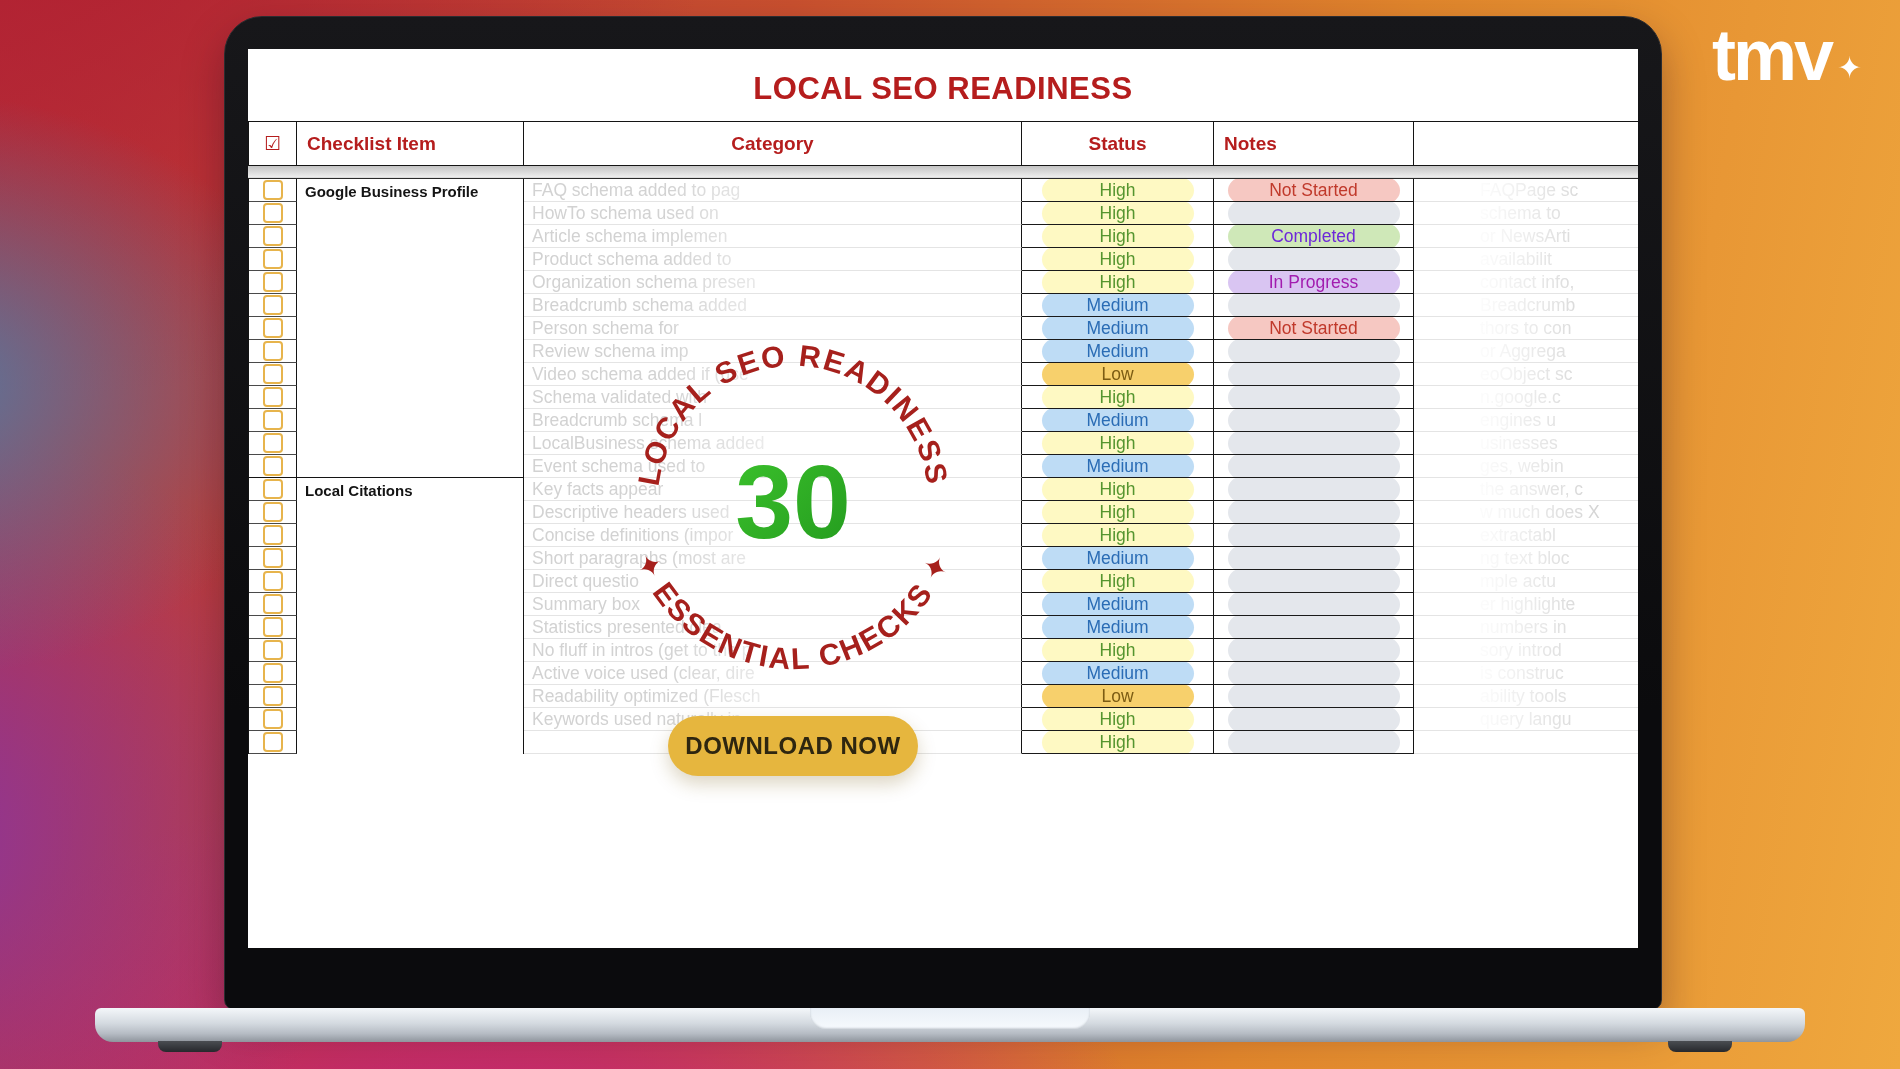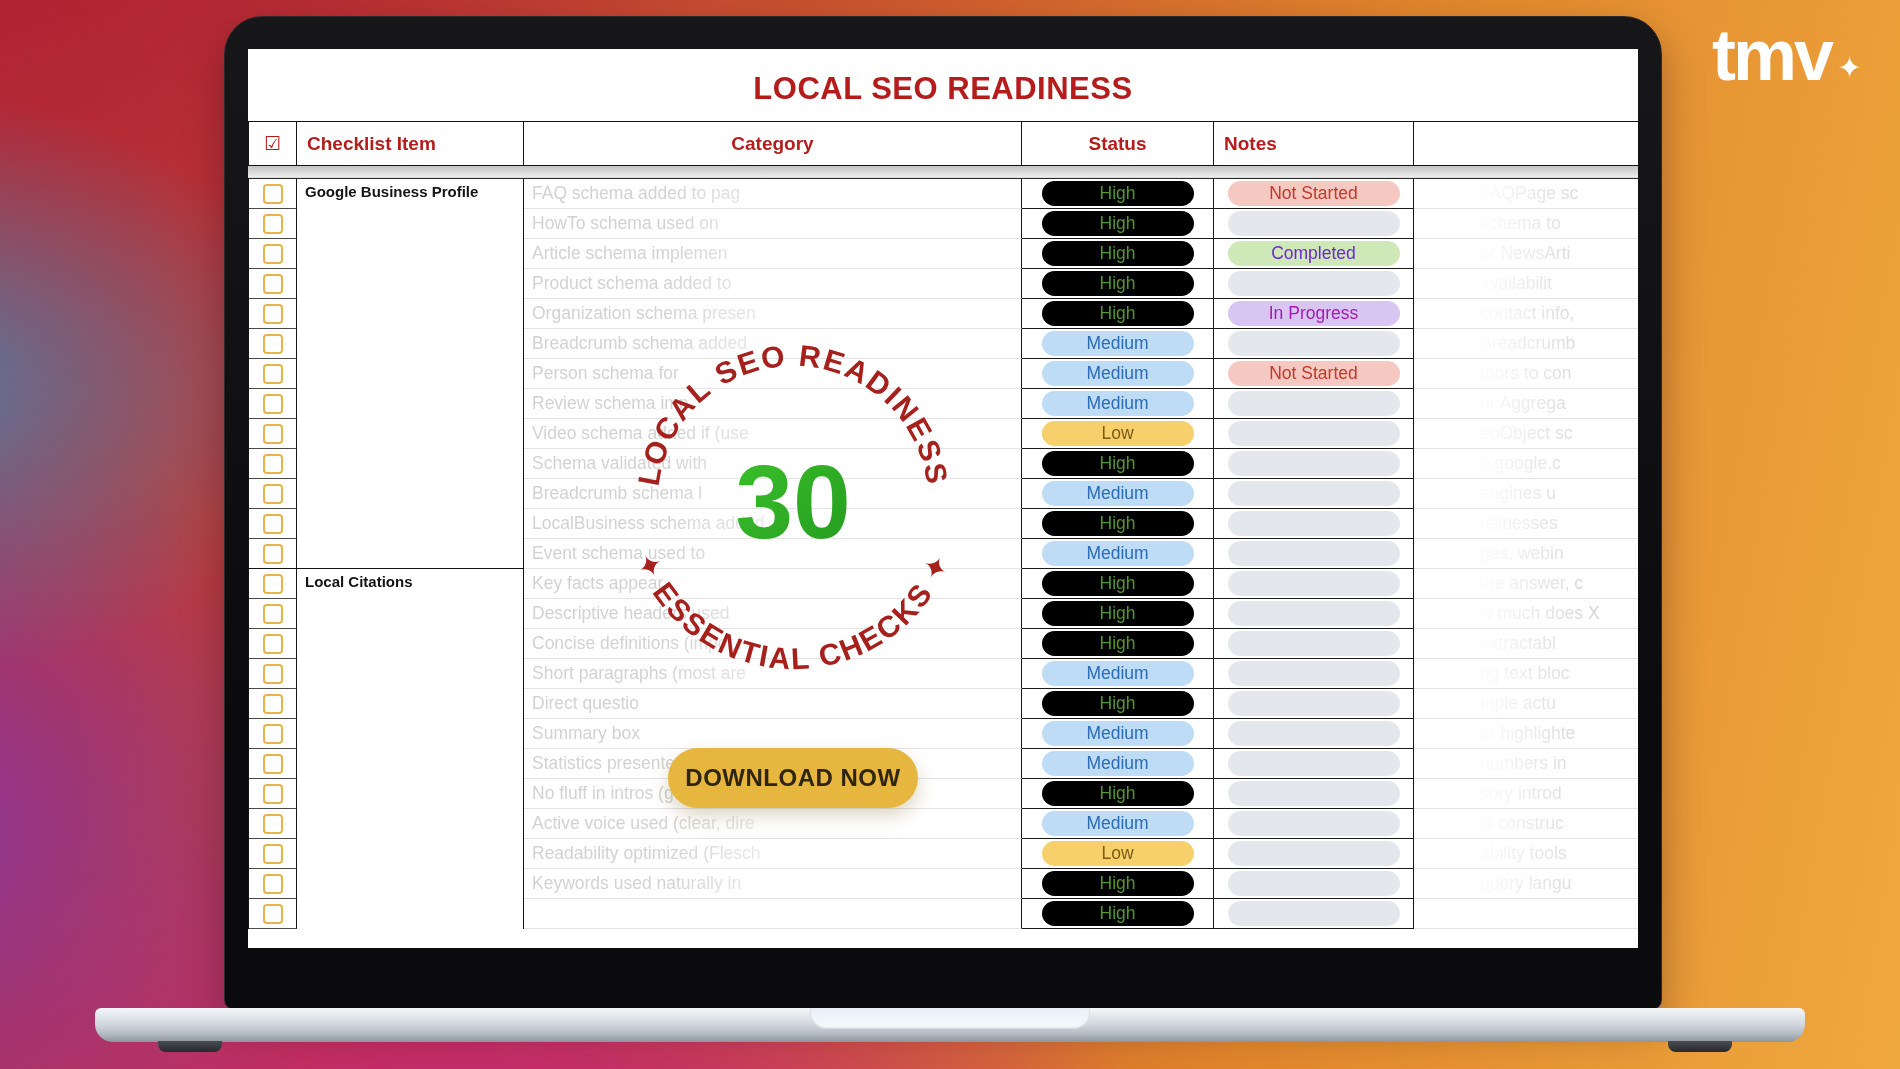--- a/index.html
+++ b/index.html
@@ -43,21 +43,21 @@
     border-left:1.6px solid #141414;width:1485px;}
   .thead .hcell{display:flex;align-items:center;color:#b51d1d;font-weight:bold;
     font-size:19px;border-right:1.6px solid #141414;height:100%;box-sizing:border-box;}
   .hcell.center{justify-content:center;}
   .hcell.pad{padding-left:10px;}
   .hcheck{font-size:15px;color:#8d1d1d;}
   .freeze-band{width:1485px;height:11px;background:linear-gradient(180deg,#c3c3c3,#ededed);
     border-bottom:1px solid #dcdcdc;}
 
   .tbody{width:1485px;border-left:1.6px solid #141414;border-top:1px solid #2a2a2a;}
-  .row{height:30px;}
+  .row{height:23px;}
   .cell{box-sizing:border-box;height:100%;position:relative;overflow:hidden;}
   .cell.check{border-right:1.4px solid #141414;border-bottom:1px solid #4a4a4a;
     display:flex;align-items:center;justify-content:center;}
   .cb{width:16px;height:16px;border:2.6px solid #e7b44c;border-radius:4px;background:#fff;}
   .cell.cat{border-right:1.6px solid #141414;padding:4px 0 0 8px;
     font-size:15px;font-weight:bold;color:#141414;}
   .row.cat-end .cat,.row.cat-end .check{border-bottom:1.4px solid #141414;}
   .cell.item{border-right:1.6px solid #141414;border-bottom:1px solid #e4e4e4;
     font-size:17.5px;color:#d2d2d2;display:flex;align-items:center;padding-left:8px;
     white-space:nowrap;}
@@ -67,40 +67,40 @@
     display:flex;align-items:center;justify-content:center;}
   .cell.notes{border-bottom:1px solid #e4e4e4;font-size:17.5px;color:#cfcfcf;
     display:flex;align-items:center;padding-left:66px;white-space:nowrap;}
   .cell.notes::after{content:"";position:absolute;inset:0;
     background:linear-gradient(90deg,#fff 0%,rgba(255,255,255,.92) 22%,rgba(255,255,255,0) 62%);}
 
   .pill{height:25px;line-height:25px;border-radius:13px;text-align:center;
     font-size:17.5px;}
   .pill.priority{width:152px;}
   .pill.status{width:172px;}
-  .p-high{background:#000000;color:#55952f;}
+  .p-high{background:#fef9c3;color:#55952f;}
   .p-medium{background:#bedcf5;color:#2a6cb5;}
   .p-low{background:#f7d06c;color:#7c5c13;}
   .s-not-started{background:#f6c8c2;color:#c0392b;}
   .s-completed{background:#cfe8b8;color:#6d28d9;}
   .s-in-progress{background:#d9c5f2;color:#a21caf;}
   .s-empty{background:#e4e7ec;}
 
   
   .wm{position:absolute;left:325px;top:232px;width:440px;height:440px;z-index:5;
     pointer-events:none;}
   .wm text{font-family:"Liberation Sans","DejaVu Sans",sans-serif;}
 
   
   .cta{position:absolute;left:420px;top:667px;width:250px;height:60px;z-index:6;
     background:#e6b63e;border-radius:31px;border:none;cursor:pointer;
     color:#2e2610;font-size:24px;font-weight:bold;letter-spacing:.5px;
     display:flex;align-items:center;justify-content:center;
     box-shadow:0 8px 18px rgba(120,90,20,.25);
-    font-family:"Liberation Sans","DejaVu Sans",sans-serif;margin-top:32px;}
+    font-family:"Liberation Sans","DejaVu Sans",sans-serif;}
 </style>
 </head>
 <body>
 
 <div class="stage">
 
   <div class="logo">
     <span>tmv</span>
     <span class="sparkle">✦</span>
   </div>

